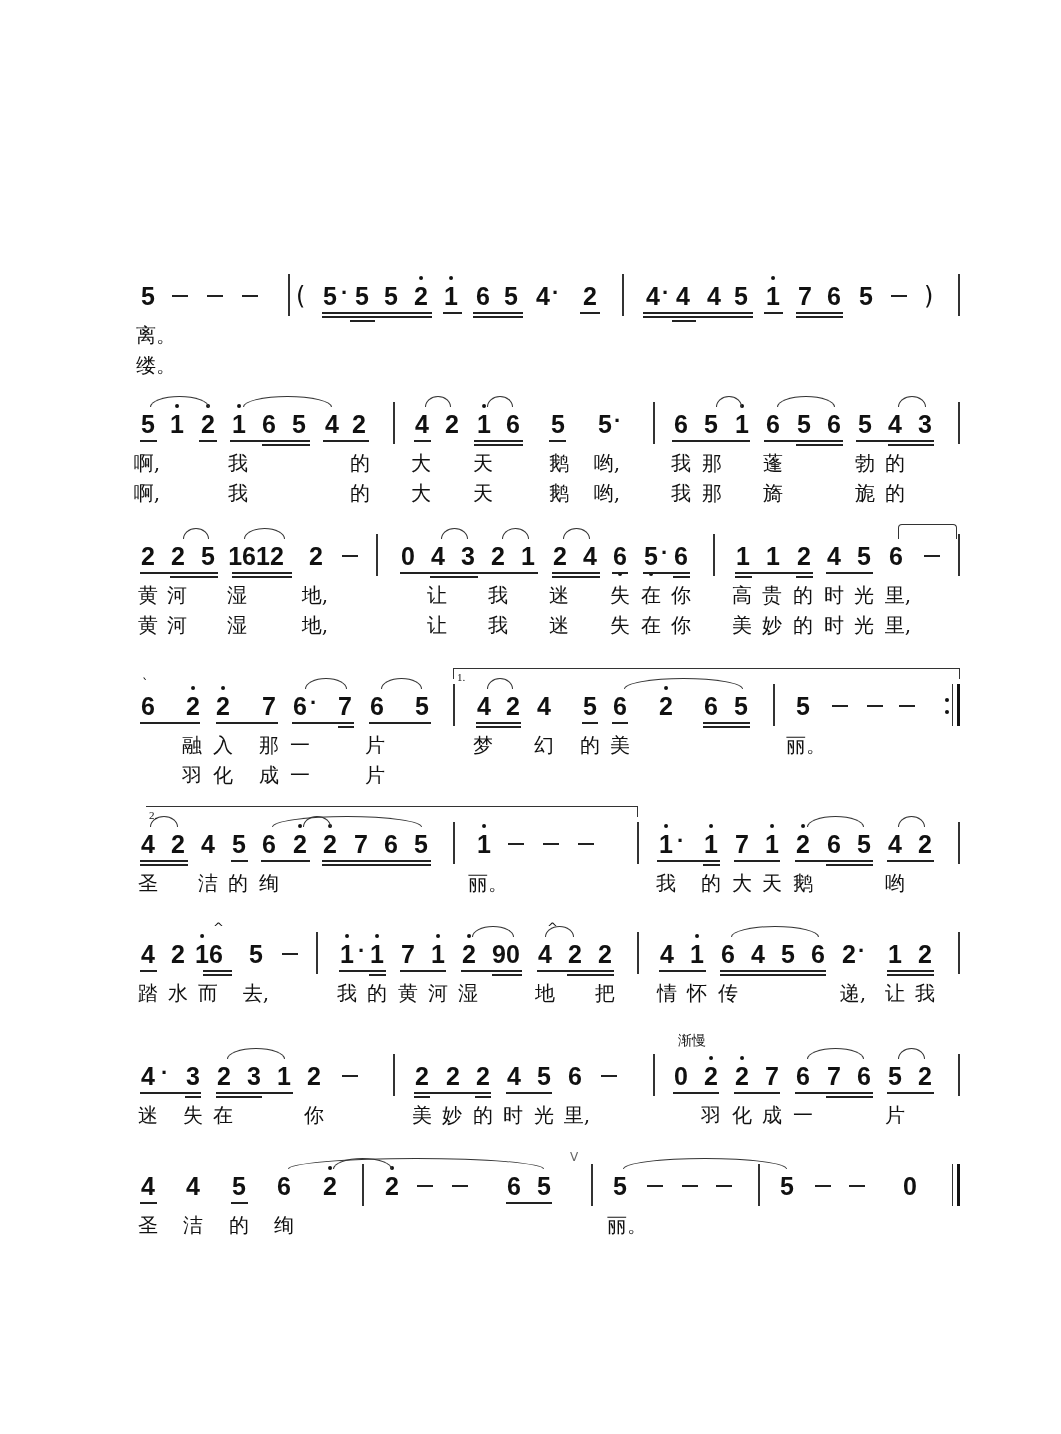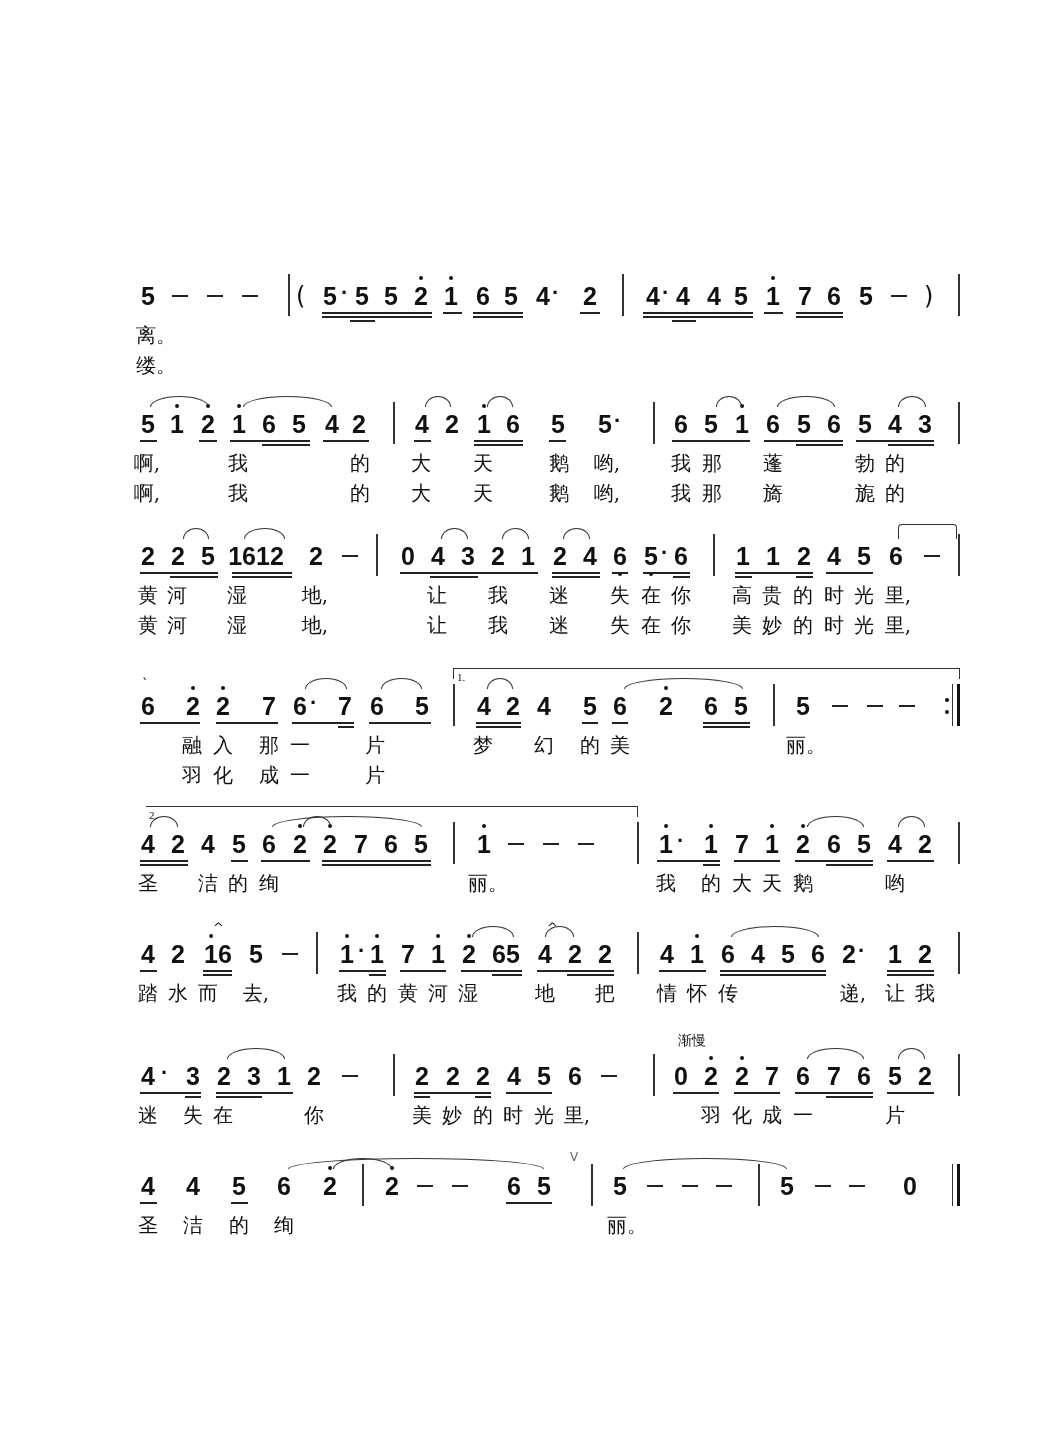--- a/index.html
+++ b/index.html
@@ -362,29 +362,29 @@
       <div class="lyric" style="left: 666px; top: 42px;">我</div>
       <div class="lyric" style="left: 711px; top: 42px;">的</div>
       <div class="lyric" style="left: 742px; top: 42px;">大</div>
       <div class="lyric" style="left: 772px; top: 42px;">天</div>
       <div class="lyric" style="left: 803px; top: 42px;">鹅</div>
       <div class="lyric" style="left: 895px; top: 42px;">哟</div>
     </div>
     <div class="system" style="top: 940px; height: 100px;">
       <div class="note" style="left: 148px;"><span>4</span></div>
       <div class="note" style="left: 178px;"><span>2</span></div>
-      <div class="note" style="left: 218px;"><span>16</span><span class="dot-hi" style="left: 25%;"></span></div>
+      <div class="note" style="left: 209px;"><span>16</span><span class="dot-hi" style="left: 25%;"></span></div>
       <div class="note" style="left: 256px;"><span>5</span></div>
       <div class="dash" style="left: 282px;"></div>
       <div class="note" style="left: 347px;"><span>1</span><span class="dot-hi"></span></div>
       <div class="note" style="left: 377px;"><span>1</span><span class="dot-hi"></span></div>
       <div class="note" style="left: 408px;"><span>7</span></div>
       <div class="note" style="left: 438px;"><span>1</span><span class="dot-hi"></span></div>
       <div class="note" style="left: 469px;"><span>2</span><span class="dot-hi"></span></div>
-      <div class="note" style="left: 506px;"><span>65</span></div>
+      <div class="note" style="left: 506px;"><span>90</span></div>
       <div class="note" style="left: 545px;"><span>4</span></div>
       <div class="note" style="left: 575px;"><span>2</span></div>
       <div class="note" style="left: 605px;"><span>2</span></div>
       <div class="note" style="left: 667px;"><span>4</span></div>
       <div class="note" style="left: 697px;"><span>1</span><span class="dot-hi"></span></div>
       <div class="note" style="left: 728px;"><span>6</span></div>
       <div class="note" style="left: 758px;"><span>4</span></div>
       <div class="note" style="left: 788px;"><span>5</span></div>
       <div class="note" style="left: 818px;"><span>6</span></div>
       <div class="note" style="left: 849px;"><span>2</span></div>

